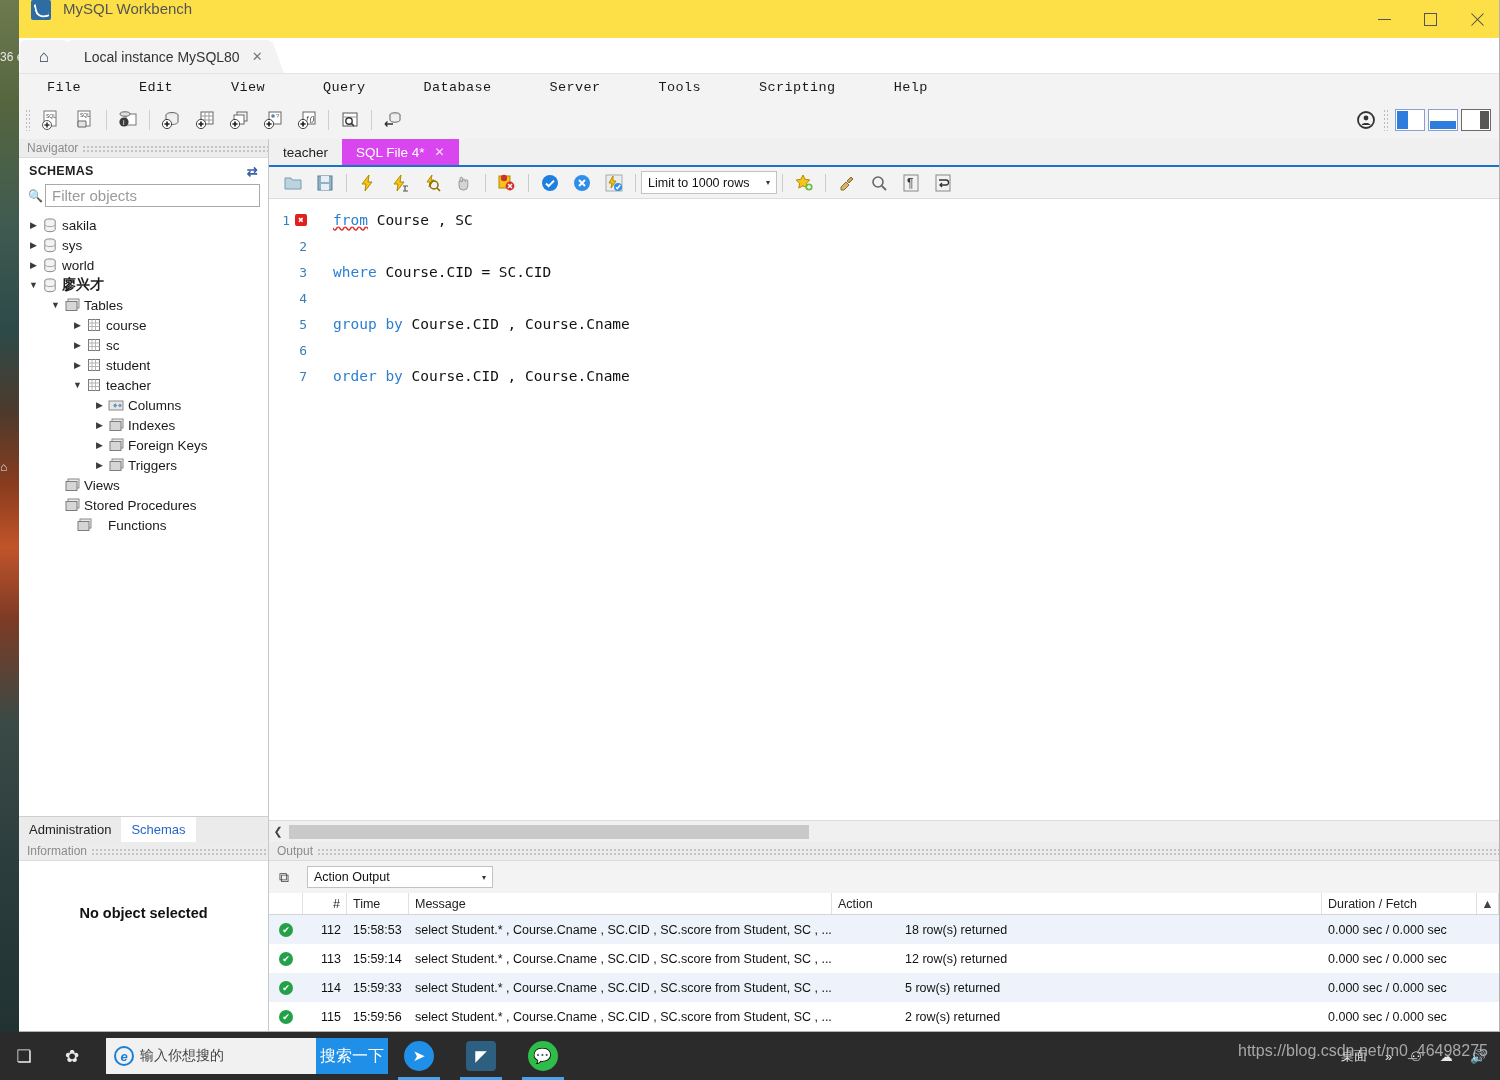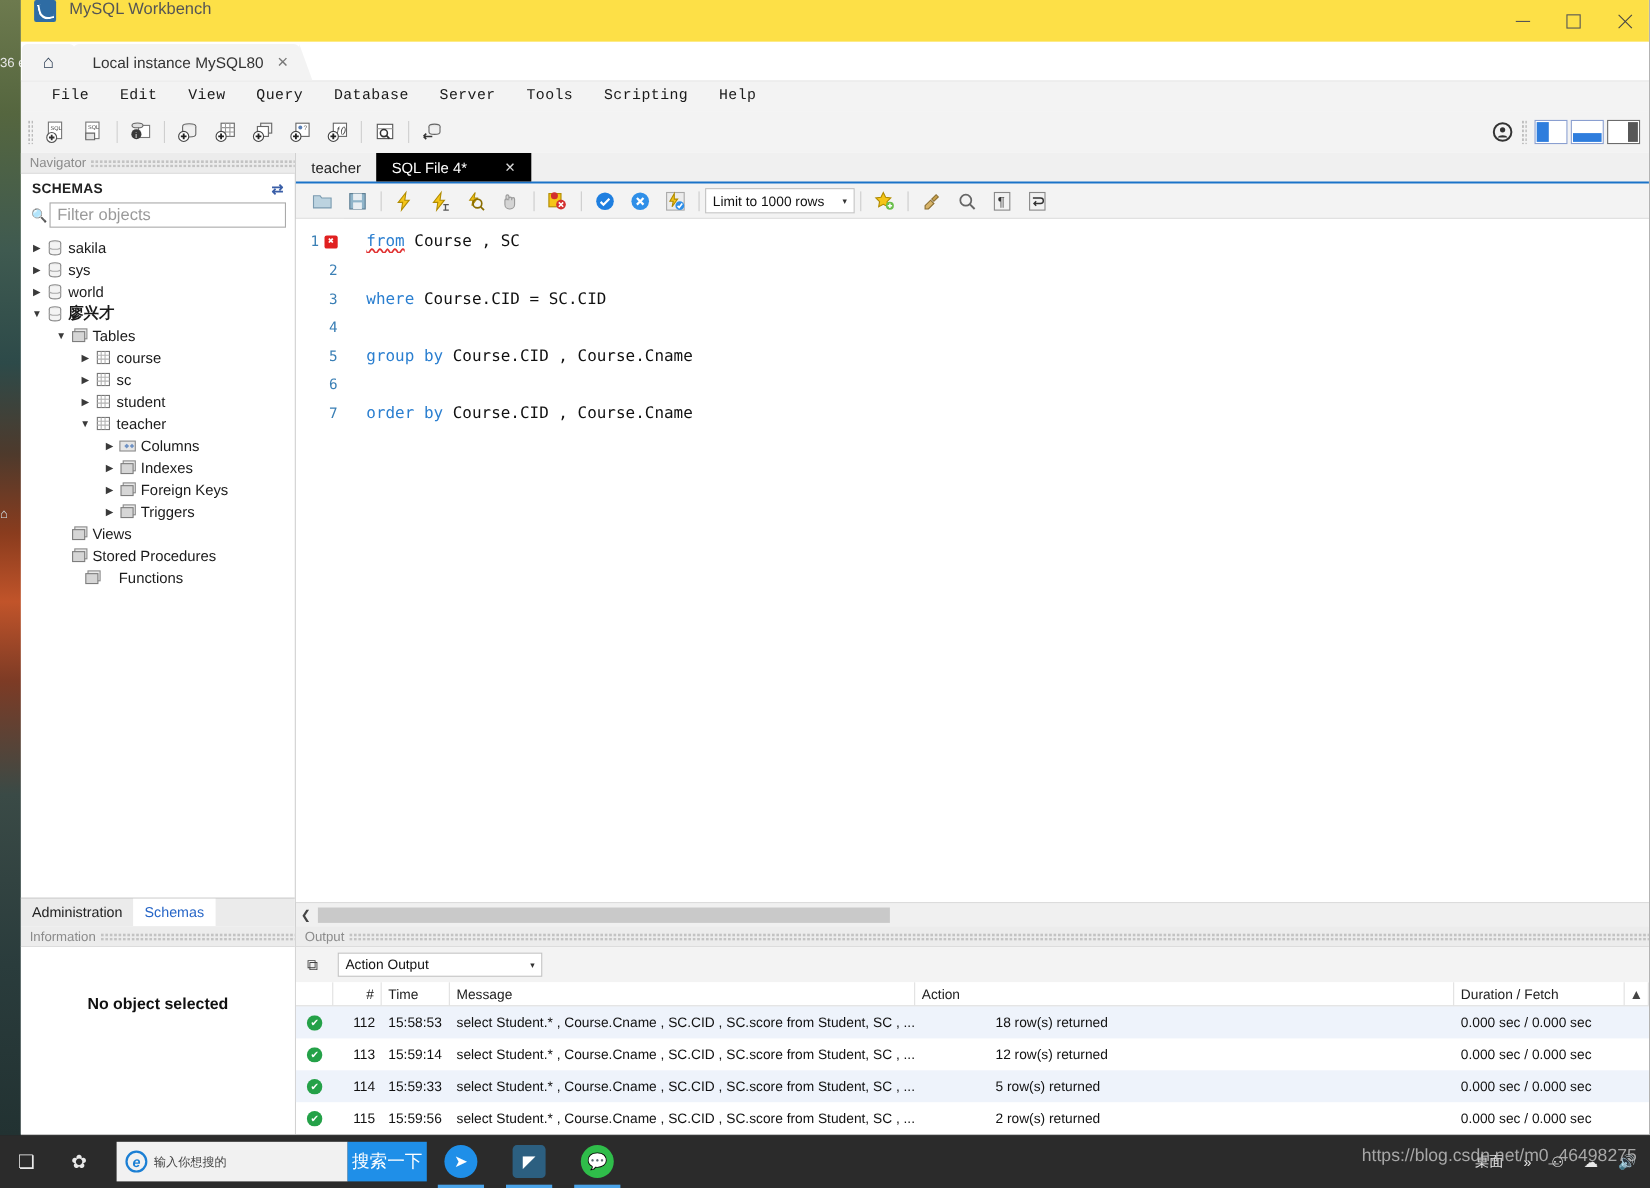--- a/index.html
+++ b/index.html
@@ -75,21 +75,21 @@
   }
   #conn-tab::after {
     content: ""; position: absolute; right: -11px; bottom: 0;
     border-bottom: 33px solid #f3f3f3; border-right: 12px solid transparent;
   }
   #conn-tab-label { font-size: 14px; color: #333; }
   #conn-tab-close { margin-left: 12px; color: #777; font-size: 13px; }
   
   #menubar {
     height: 28px; background: #f3f3f3; display: flex; align-items: center;
-    padding-left: 14px; flex: none; border-top: 1px solid #e3e3e3;
+    padding-left: 14px; flex: none; border-top: 1px solid #e3e3e3; gap: 30px;
   }
   .menu-item {
     font-family: "Liberation Mono", monospace; font-size: 13.5px; color: #1a1a1a;
     padding: 0 14px; letter-spacing: .4px;
   }
   
   #maintoolbar {
     height: 38px; background: #f3f3f3; display: flex; align-items: center;
     padding-left: 6px; flex: none; position: relative;
   }
@@ -142,21 +142,21 @@
     border-top: 1px solid #cfcfcf; flex: none; margin-top: 12px; }
   .sbtab { display: flex; align-items: center; padding: 0 10px; font-size: 13px; color: #222; }
   .sbtab.active { background: #ffffff; color: #2766c7; }
   #info-body { height: 170px; background: #ffffff; flex: none; padding-top: 44px; }
   #info-text { font-weight: bold; font-size: 14.5px; color: #111; text-align: center; }
   
   #main { flex: 1; display: flex; flex-direction: column; min-width: 0; }
   #editor-tabs { height: 28px; background: #f0f0f0; display: flex; align-items: flex-end; flex: none;
     border-bottom: 2px solid #1a73c8; }
   .etab { height: 26px; display: flex; align-items: center; padding: 0 14px; font-size: 13.5px; color: #222; }
-  .etab.active { background: #000000; color: #ffffff; gap: 24px; }
+  .etab.active { background: #d946ef; color: #ffffff; }
   .etab .close { margin-left: 10px; font-size: 12px; opacity: .85; }
   #sqltoolbar { height: 32px; background: #f3f3f3; display: flex; align-items: center;
     padding-left: 8px; flex: none; border-bottom: 1px solid #dcdcdc; }
   .sbtn { width: 32px; height: 28px; display: flex; align-items: center; justify-content: center; font-size: 15px; }
   .ssep { width: 1px; height: 18px; background: #cccccc; margin: 0 5px; }
   #limit-select {
     height: 23px; min-width: 136px; background: #ffffff; border: 1px solid #c2c2c2;
     display: flex; align-items: center; padding: 0 6px; font-size: 12.5px; color: #111;
   }
   #limit-caret { margin-left: auto; font-size: 8px; color: #333; }
@@ -207,21 +207,21 @@
     position: absolute; left: 0; bottom: 0; width: 1500px; height: 48px;
     background: #2b2b2b; display: flex; align-items: center;
   }
   .tkicon { width: 48px; height: 48px; display: flex; align-items: center; justify-content: center;
     color: #e9e9e9; font-size: 17px; }
   #tk-search { height: 36px; display: flex; align-items: stretch; margin-left: 10px; }
   #tk-search-box { width: 210px; background: #f1f1f1; display: flex; align-items: center; padding-left: 8px; }
   #tk-ie { width: 20px; height: 20px; border-radius: 50%; border: 2px solid #1b7fd4;
     color: #1b7fd4; font-size: 13px; display: flex; align-items: center; justify-content: center;
     font-style: italic; font-weight: bold; }
-  #tk-search-text { margin-left: 6px; color: #444; font-size: 11px; }
+  #tk-search-text { margin-left: 6px; color: #444; font-size: 14px; }
   #tk-search-btn { width: 72px; background: #1f8fe8; color: #fff; font-size: 16px;
     display: flex; align-items: center; justify-content: center; }
   .tk-app { width: 62px; height: 48px; display: flex; align-items: flex-end; justify-content: center;
     position: relative; }
   .tk-app .glyph { width: 30px; height: 30px; margin-bottom: 9px; border-radius: 50%;
     display: flex; align-items: center; justify-content: center; font-size: 15px; color: #fff; }
   .tk-app .bar { position: absolute; bottom: 0; width: 42px; height: 3px; background: #4aa3e8; }
   #tray { margin-left: auto; display: flex; align-items: center; padding-right: 4px; color: #e9e9e9; }
   .tray-i { padding: 0 9px; font-size: 13px; }
   #watermark {

